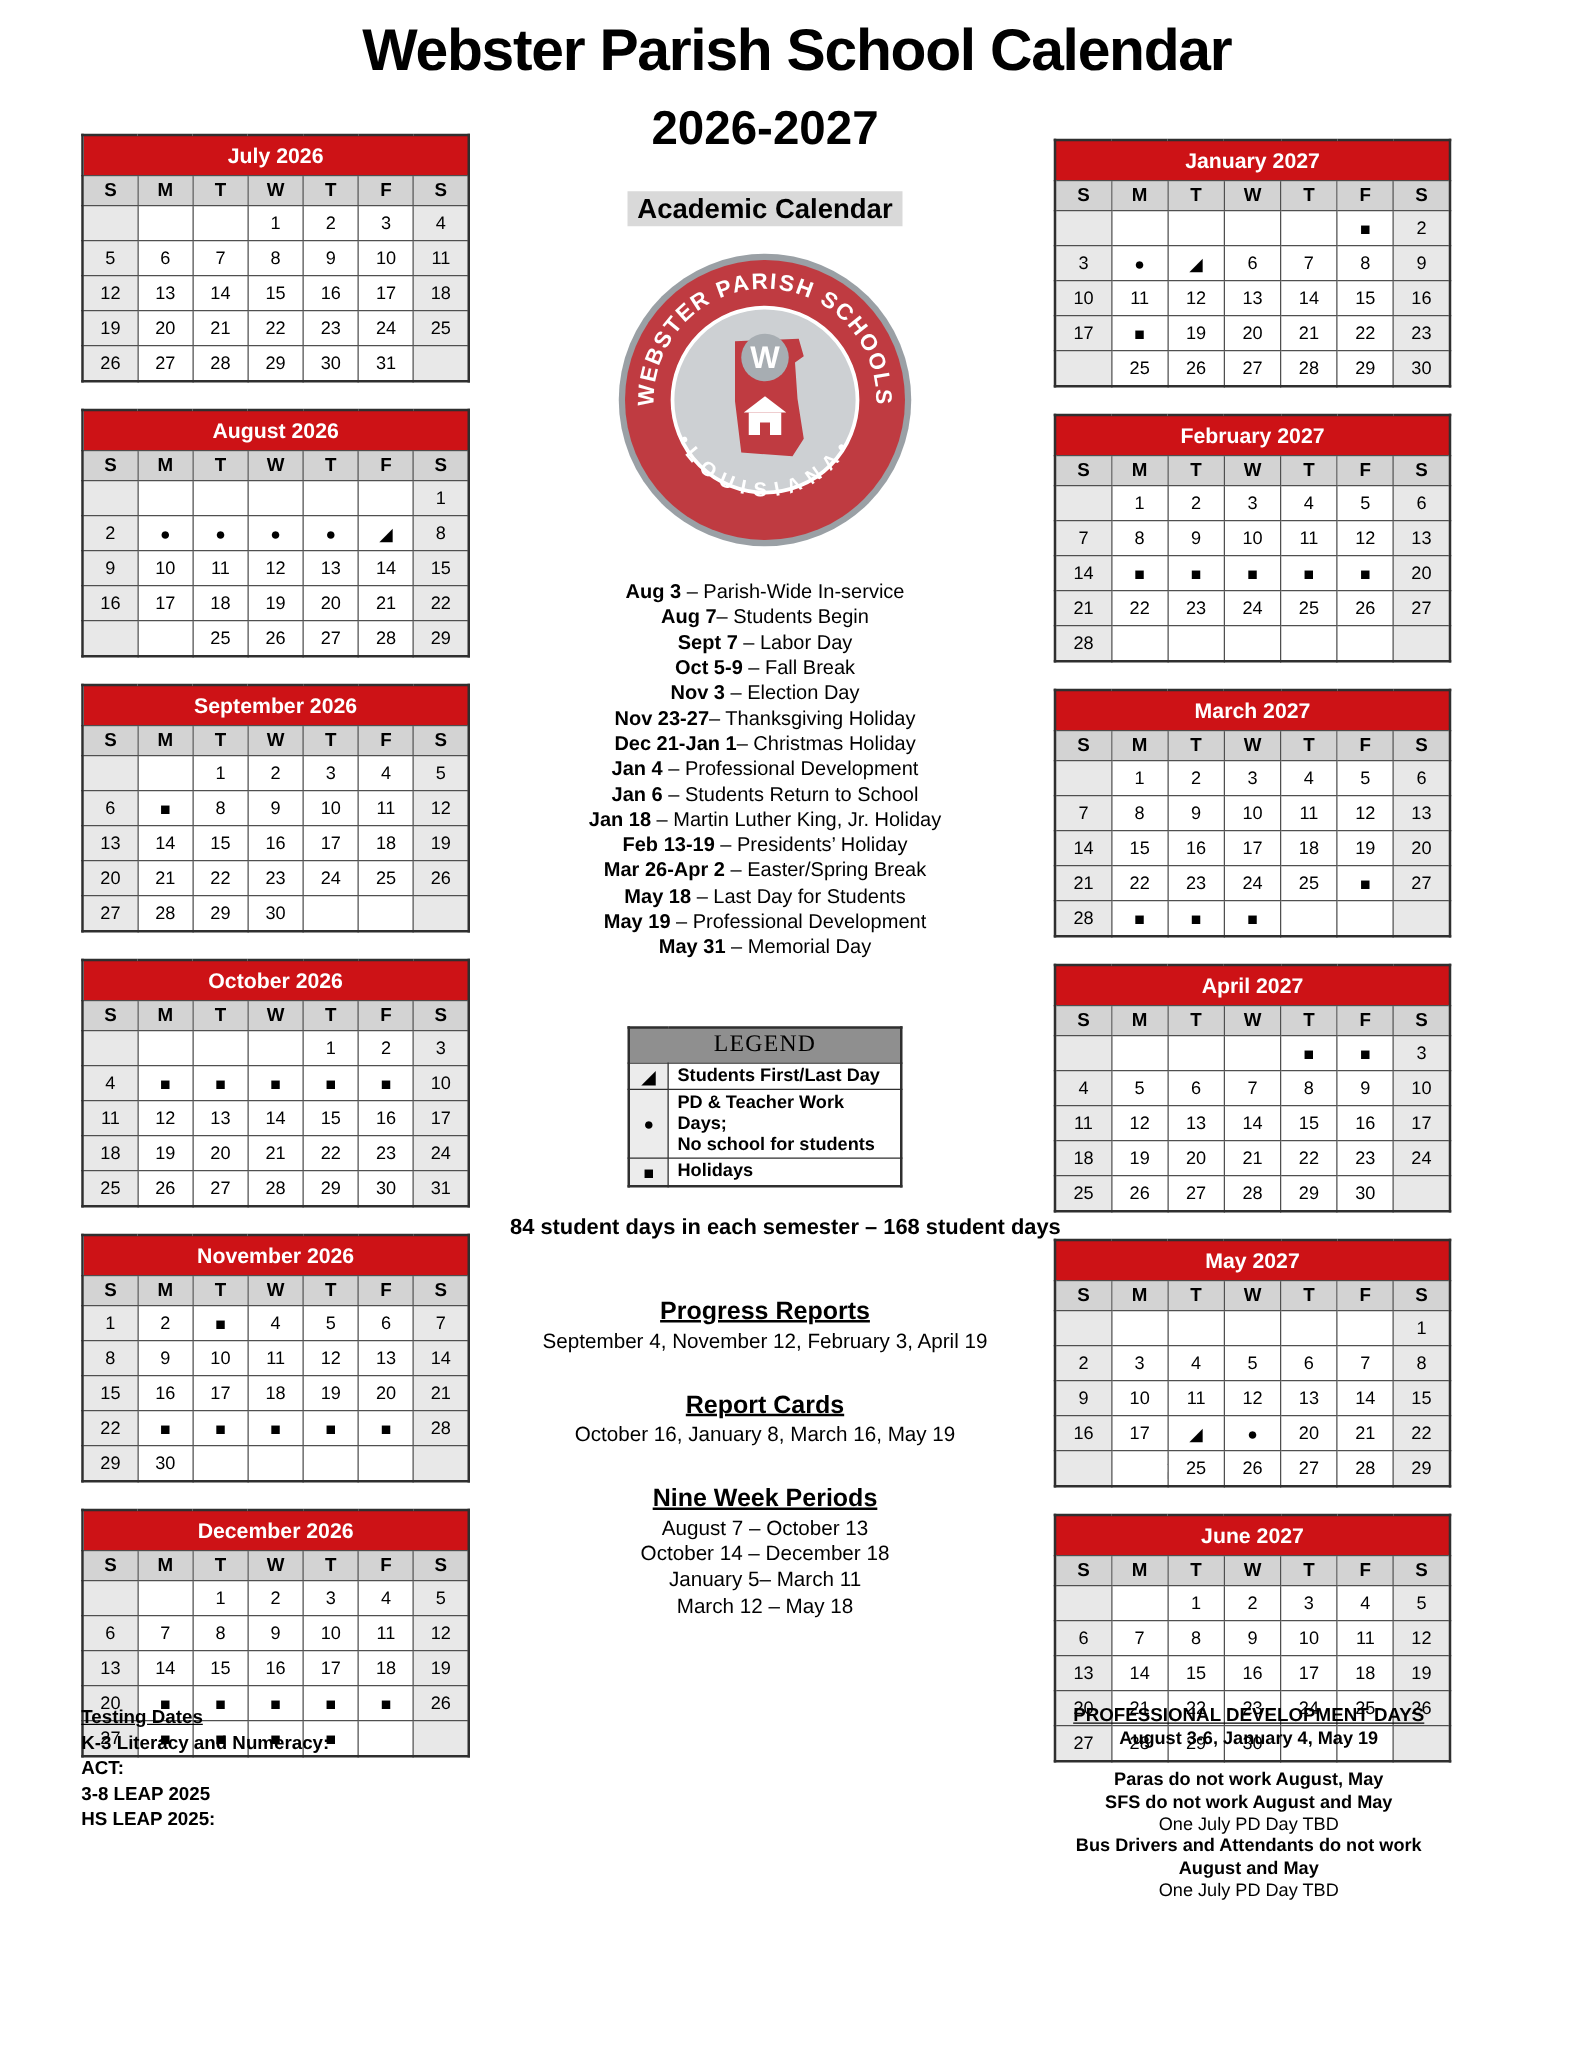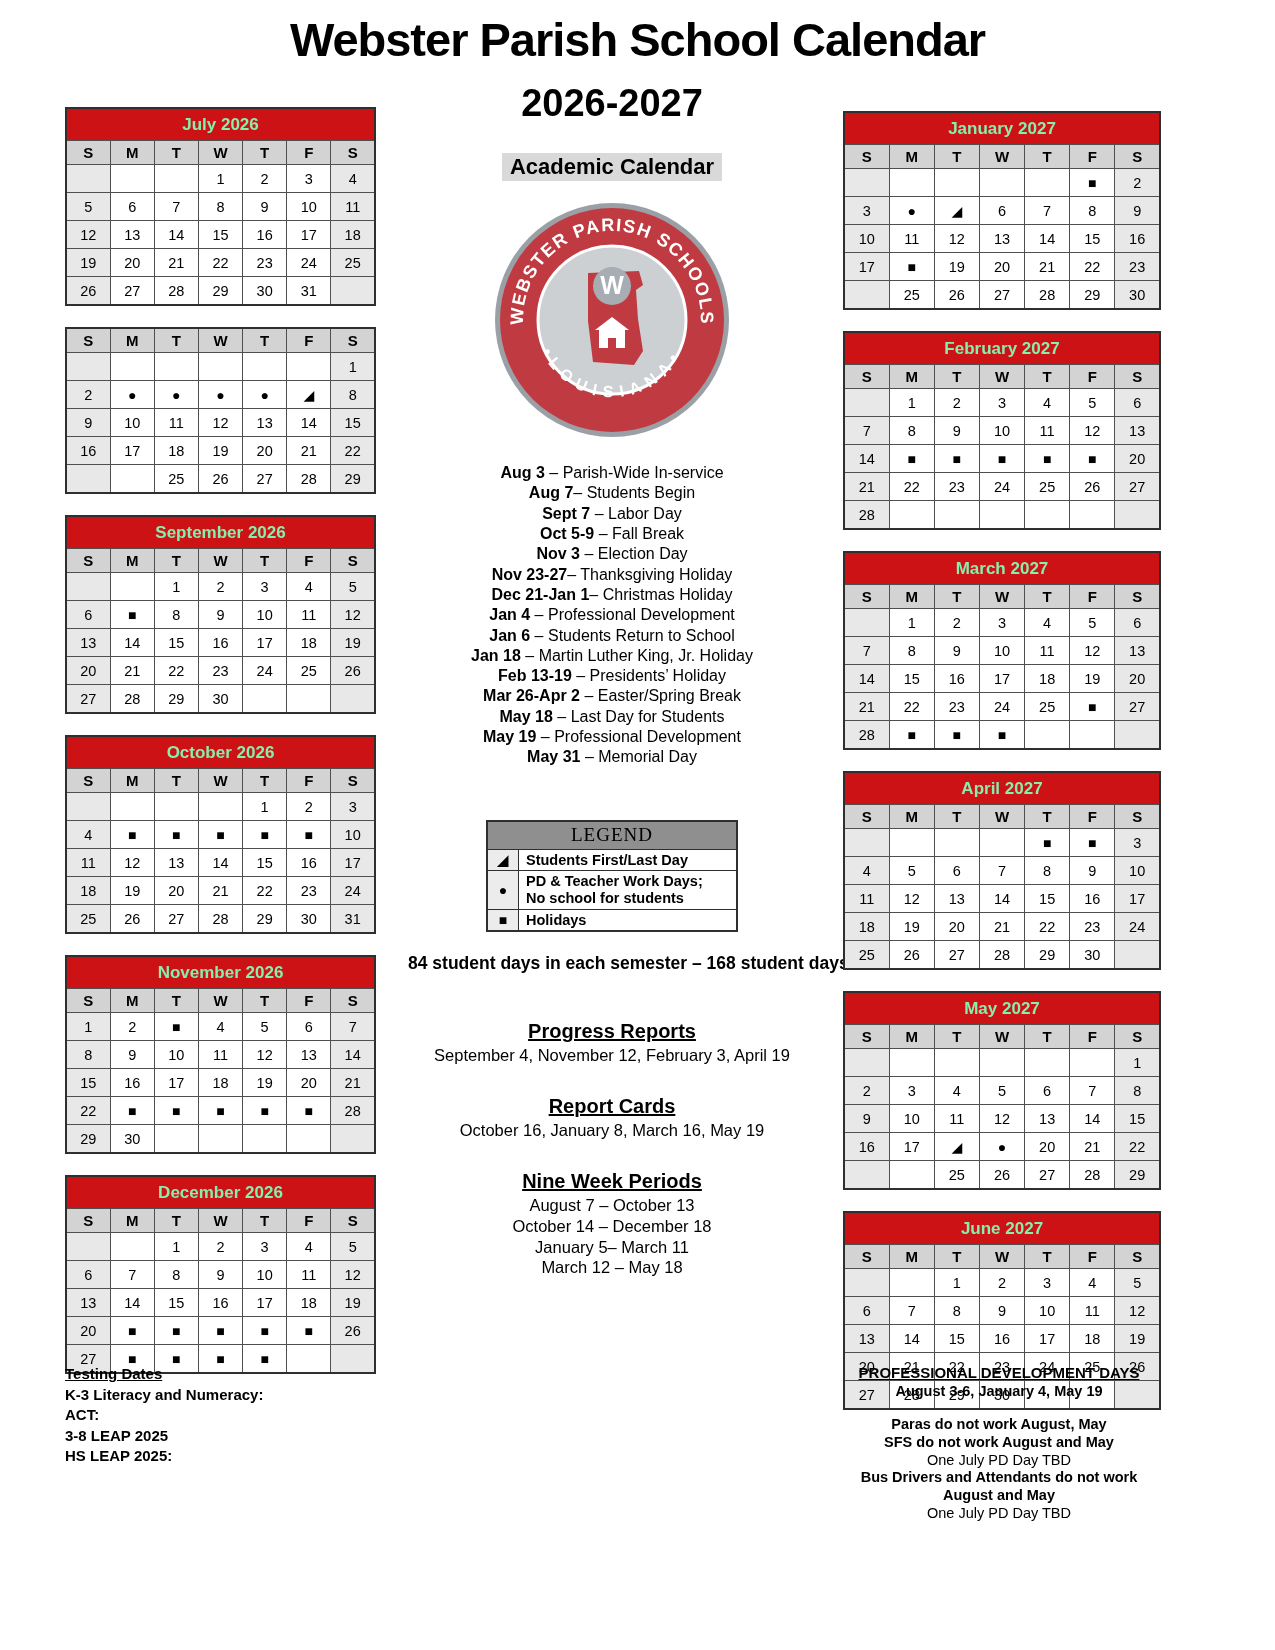--- a/index.html
+++ b/index.html
@@ -11,34 +11,34 @@
 
   
   .col-left{position:absolute;left:65px;top:107px;width:311px;}
   .col-right{position:absolute;left:843px;top:111px;width:318px;}
   .col-center{position:absolute;left:386px;top:82px;width:452px;text-align:center;}
 
   
   table.cal{width:100%;border-collapse:collapse;table-layout:fixed;
             border:2px solid #2f2f2f;margin-bottom:21px;}
   table.cal th,table.cal td{border:1px solid #4f4f4f;text-align:center;padding:0;overflow:hidden;}
-  .mt{background:var(--red);color:#86efac;font-size:17px;font-weight:bold;height:31px;}
+  .mt{background:var(--red);color:#ffffff;font-size:17px;font-weight:bold;height:31px;}
   .dw{background:var(--gray_header);color:#000;font-size:15px;font-weight:bold;height:23px;}
   td.dc{height:27px;font-size:14.5px;background:#fff;}
   td.dc.wkend{background:var(--gray_weekend);}
   td.dc.sym{font-size:14px;}
   td.dc.small{font-size:11.5px;padding-left:44px;}
 
   
   .year-title{font-size:38px;font-weight:800;margin:0;letter-spacing:0;}
   .subtitle{display:inline-block;background:var(--highlight);font-size:22px;
             font-weight:bold;padding:1px 8px;margin-top:10px;}
   .logo-wrap{margin-top:20px;}
   .key-dates{margin-top:20px;font-size:16px;line-height:1.27;}
-  table.legend{margin:52px auto 0;width:252px;border-collapse:collapse;border:2px solid #2f2f2f;}
+  table.legend{margin:52px auto 0;width:220px;border-collapse:collapse;border:2px solid #2f2f2f;}
   table.legend th{background:var(--legend_gray);font-family:"Liberation Serif",serif;
                   font-weight:normal;font-size:19px;letter-spacing:1px;height:25px;border:1px solid #2f2f2f;}
   table.legend td{border:1px solid #2f2f2f;font-size:14.5px;font-weight:bold;
                   text-align:left;padding:2px 7px;line-height:1.15;}
   table.legend td.sym-col{width:30px;text-align:center;background:#ececec;font-size:14px;padding:2px 0;}
   .summary{margin-top:21px;font-size:17.5px;font-weight:bold;white-space:nowrap;margin-left:22px;}
   .sections{margin-top:46px;}
   .section + .section{margin-top:29px;}
   .section .sec-head{font-size:20px;font-weight:bold;text-decoration:underline;margin:0 0 2px 0;}
   .section .sec-line{font-size:16.5px;line-height:1.26;}
@@ -120,20 +120,23 @@
             <td class="dc">28</td>
             <td class="dc">29</td>
             <td class="dc">30</td>
             <td class="dc">31</td>
             <td class="dc wkend"></td>
           </tr>
         </tbody>
       </table>
       <table class="cal">
         <thead>
+          <tr>
+            <th class="mt" colspan="7">August 2026</th>
+          </tr>
           <tr>
             <th class="dw">S</th>
             <th class="dw">M</th>
             <th class="dw">T</th>
             <th class="dw">W</th>
             <th class="dw">T</th>
             <th class="dw">F</th>
             <th class="dw">S</th>
           </tr>
         </thead>

